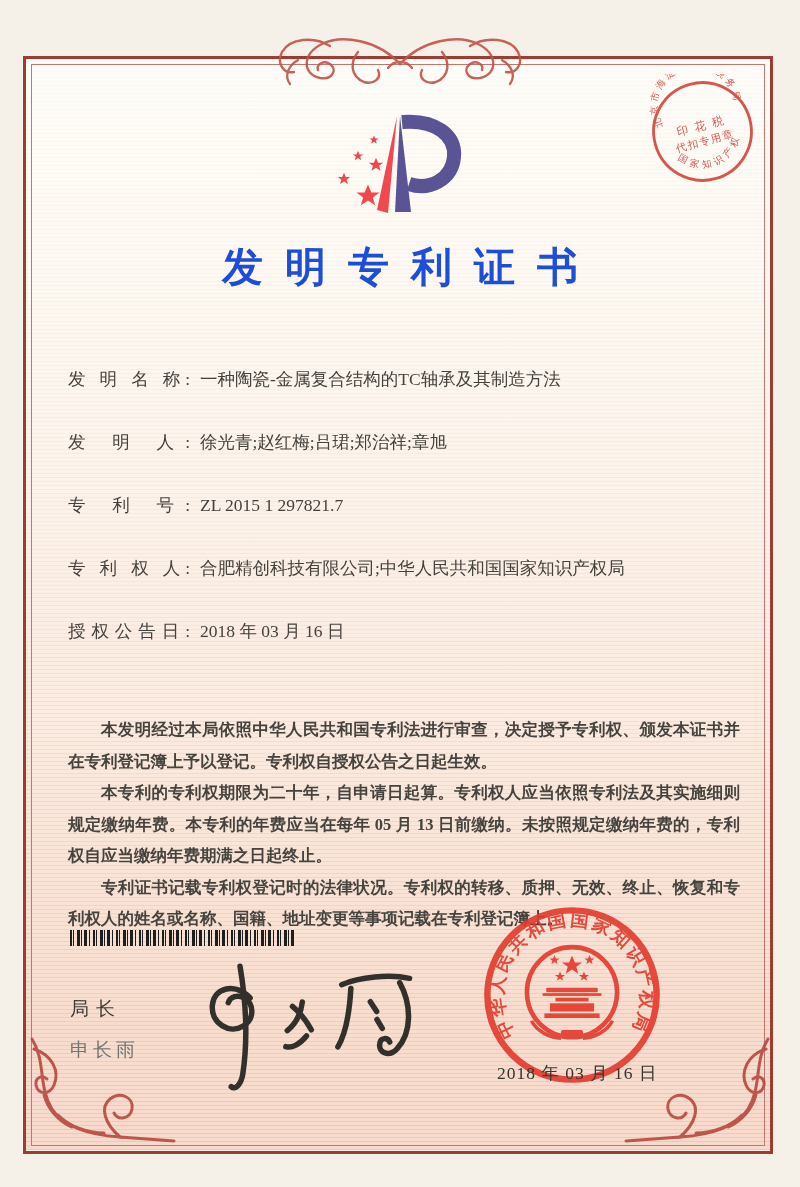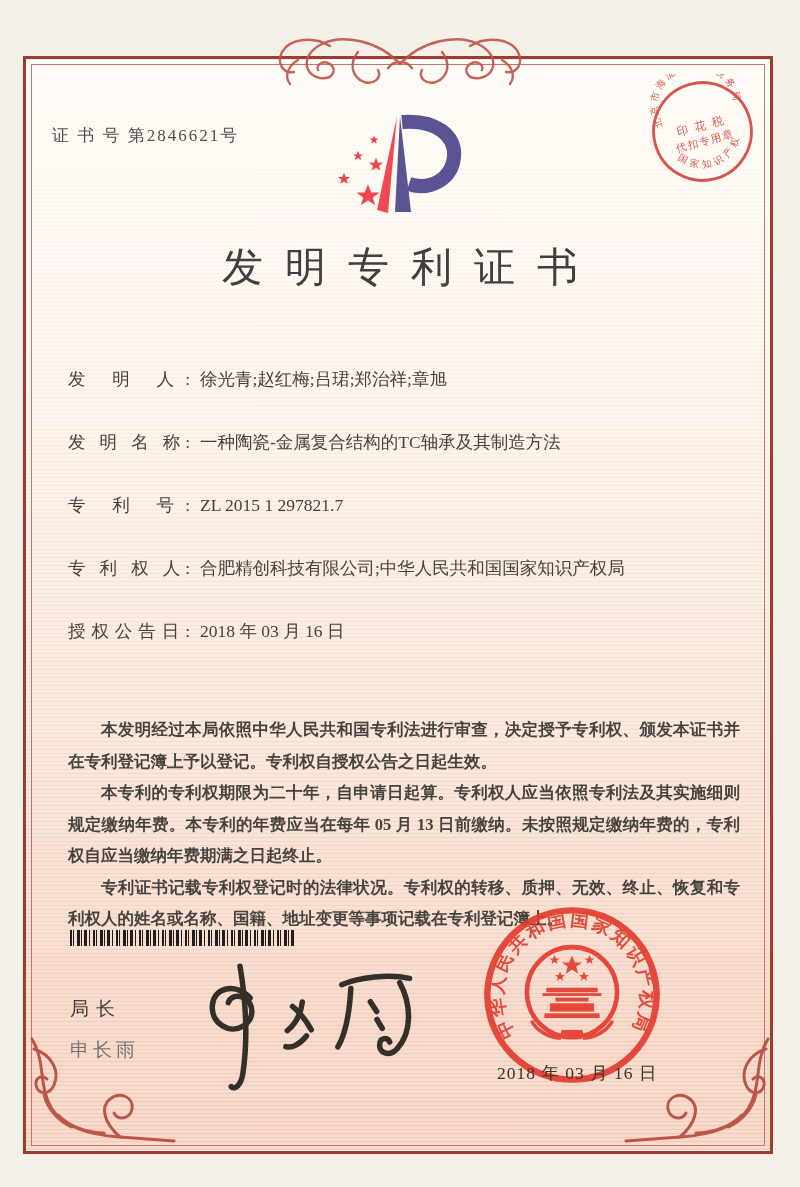--- a/index.html
+++ b/index.html
@@ -29,21 +29,21 @@
 
   .orn{position:absolute;pointer-events:none;}
 
   
   .cert-line{
     position:absolute;left:52px;top:124px;
     font-size:17px;letter-spacing:2px;color:#52504d;
   }
   .title{
     position:absolute;left:0;right:0;top:240px;text-align:center;
-    font-size:41px;color:#404040;font-weight:400;
+    font-size:41px;color:#1d4ed8;font-weight:700;
   }
   .title span{letter-spacing:22px;margin-right:-22px;}
 
   .fields{position:absolute;left:68px;right:58px;top:366px;}
   .field-row{display:flex;align-items:flex-start;line-height:26px;margin-bottom:37px;
     font-size:17.5px;color:#45423e;}
   .field-label{
     display:inline-block;width:122px;flex:0 0 122px;
     text-align:justify;text-align-last:justify;text-justify:inter-character;
     letter-spacing:0;
@@ -112,21 +112,20 @@
   <svg class="orn" style="left:616px;top:1035px;width:160px;height:120px;" viewBox="0 0 160 120">
     <g transform="translate(160,0) scale(-1,1)" stroke="#b6493e" fill="none" stroke-width="3" stroke-linecap="round" opacity="0.9">
       <path d="M8,4 C22,26 14,52 28,74 C40,92 66,100 96,102 C80,88 76,72 86,64 C96,56 110,62 108,74 C106,84 94,86 90,78"></path>
       <path d="M10,14 C28,20 36,36 30,50 C26,60 14,60 12,50 C11,43 18,39 23,44"></path>
       <path d="M34,80 C46,92 64,98 80,98"></path>
       <path d="M20,60 C24,74 34,86 48,92"></path>
       <path d="M96,102 L150,106"></path>
     </g>
   </svg>
 
-  <div class="cert-line">证 书 号 第2846621号</div>
 
   <svg class="logo-svg" viewBox="0 0 140 115">
     <defs>
       <path id="star" d="M0,-10 L2.9,-3.1 10,-3.1 4.2,1.2 6.2,8.1 0,3.9 -6.2,8.1 -4.2,1.2 -10,-3.1 -2.9,-3.1 Z"></path>
     </defs>
     <path d="M72,14 C106,11 126,28 124,49 C122,71 100,83 79,76" fill="none" stroke="#5b5494" stroke-width="14"></path>
     <polygon points="70,8 81,104 65,104" fill="#5b5494"></polygon>
     <polygon points="67,8 58,105 47,102" fill="#f04a50"></polygon>
     <g fill="#f0464c">
       <use href="#star" transform="translate(38,88) scale(1.15)"></use>
@@ -154,26 +153,26 @@
       <text x="60" y="74" text-anchor="middle" font-size="11" letter-spacing="1.5" fill="#cf4139" font-family="Liberation Serif, DejaVu Serif, serif">代扣专用章</text>
     </g>
   </svg>
 
   <div class="title">
     <span>发明专利证书</span>
   </div>
 
   <div class="fields">
     <div class="field-row">
+      <span class="field-label">发 明 名 称:</span>
+      <span class="field-value">一种陶瓷-金属复合结构的TC轴承及其制造方法</span>
+    </div>
+    <div class="field-row">
       <span class="field-label">发 明 人:</span>
       <span class="field-value">徐光青;赵红梅;吕珺;郑治祥;章旭</span>
-    </div>
-    <div class="field-row">
-      <span class="field-label">发 明 名 称:</span>
-      <span class="field-value">一种陶瓷-金属复合结构的TC轴承及其制造方法</span>
     </div>
     <div class="field-row">
       <span class="field-label">专 利 号:</span>
       <span class="field-value">ZL 2015 1 297821.7</span>
     </div>
     <div class="field-row">
       <span class="field-label">专 利 权 人:</span>
       <span class="field-value">合肥精创科技有限公司;中华人民共和国国家知识产权局</span>
     </div>
     <div class="field-row">

